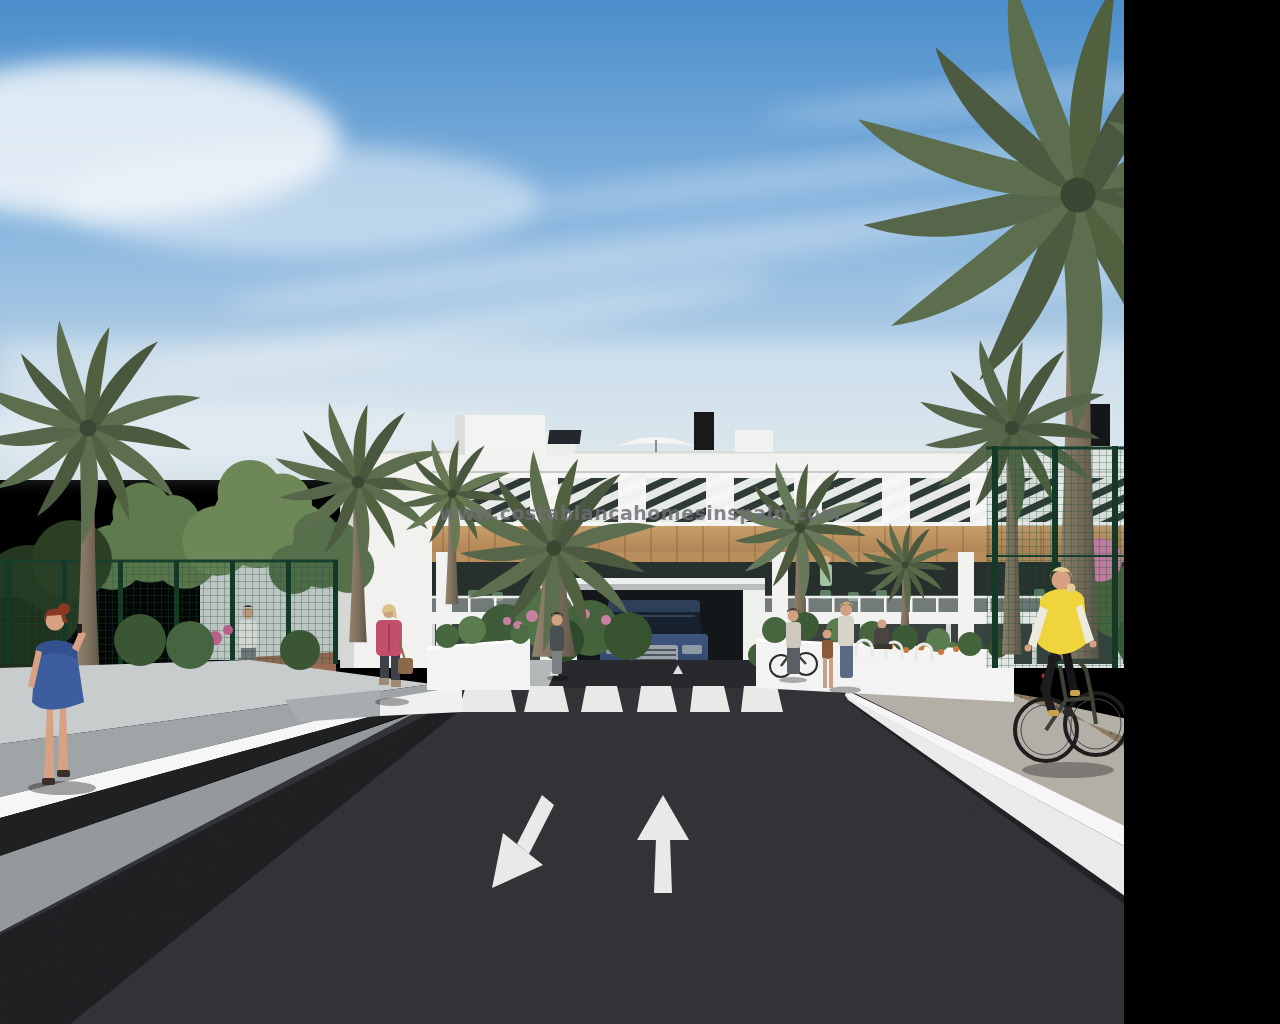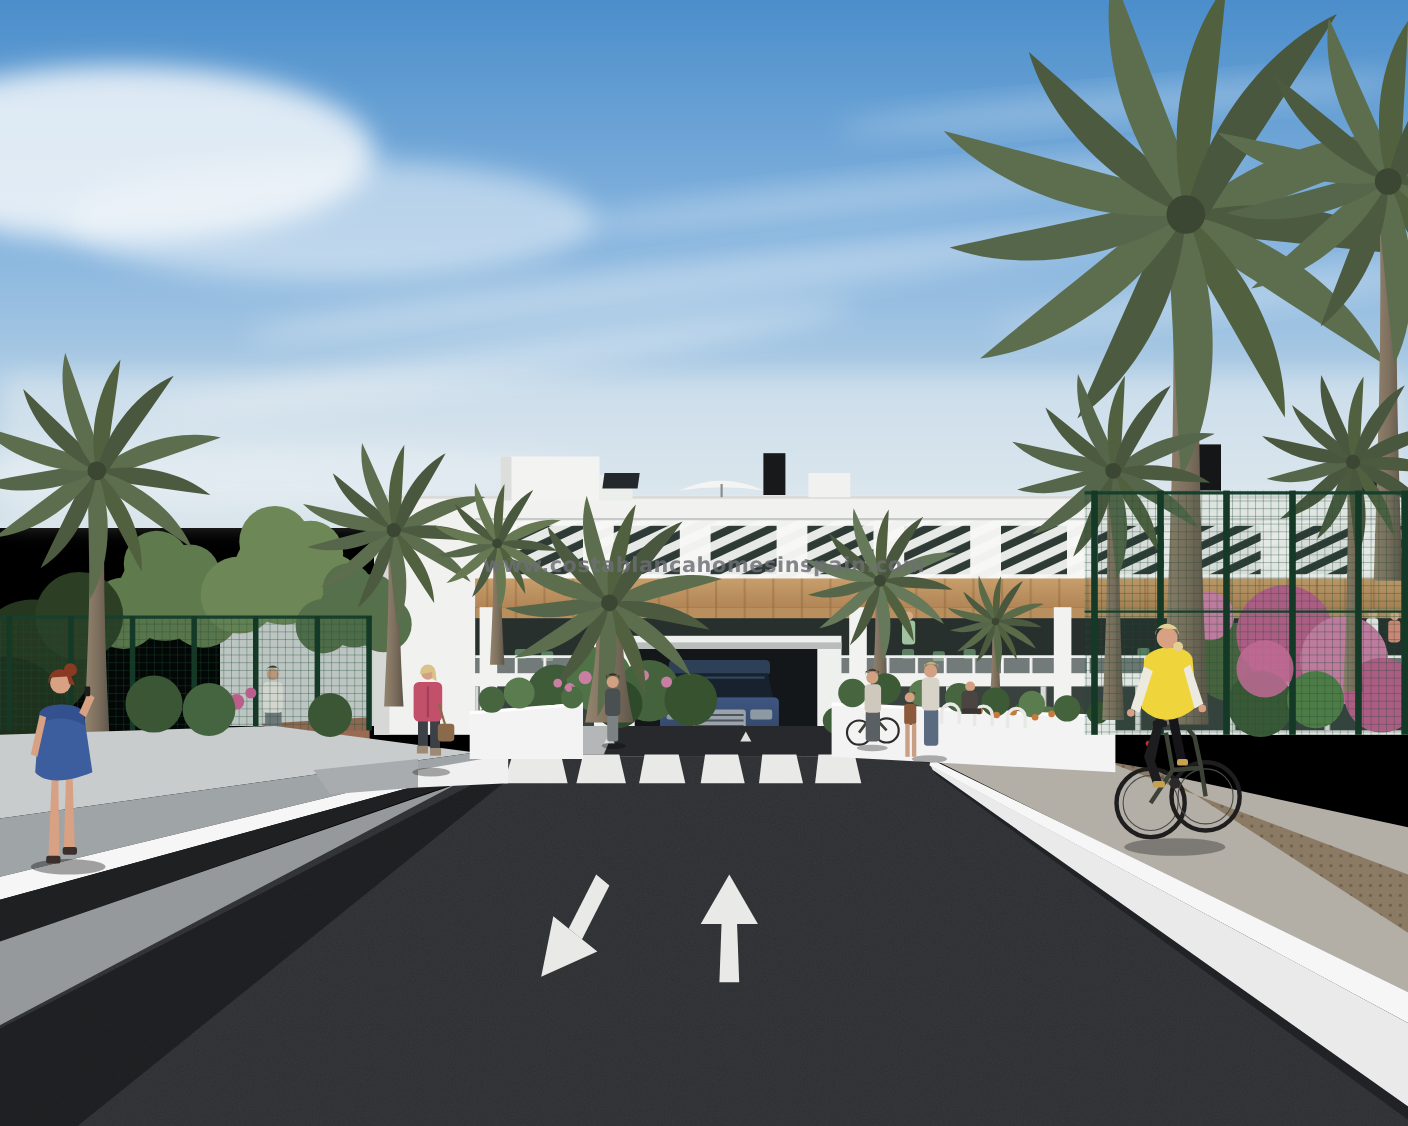--- a/index.html
+++ b/index.html
@@ -1,16 +1,16 @@
 <!DOCTYPE html>
 <html><head>
 <meta charset="utf-8">
 <style>
   html,body{margin:0;padding:0;background:#000;}
-  #stage{position:relative;width:1280px;height:1024px;overflow:hidden;
+  #stage{position:relative;width:1124px;height:1024px;overflow:hidden;
          font-family:"DejaVu Sans","Liberation Sans",sans-serif;}
   #stage svg{display:block;width:1280px;height:1024px;}
   text{font-family:"DejaVu Sans","Liberation Sans",sans-serif;}
 </style>
 </head>
 <body>
 
 <div id="stage">
 <svg viewBox="0 0 1280 1024" xmlns="http://www.w3.org/2000/svg">
   <defs>

